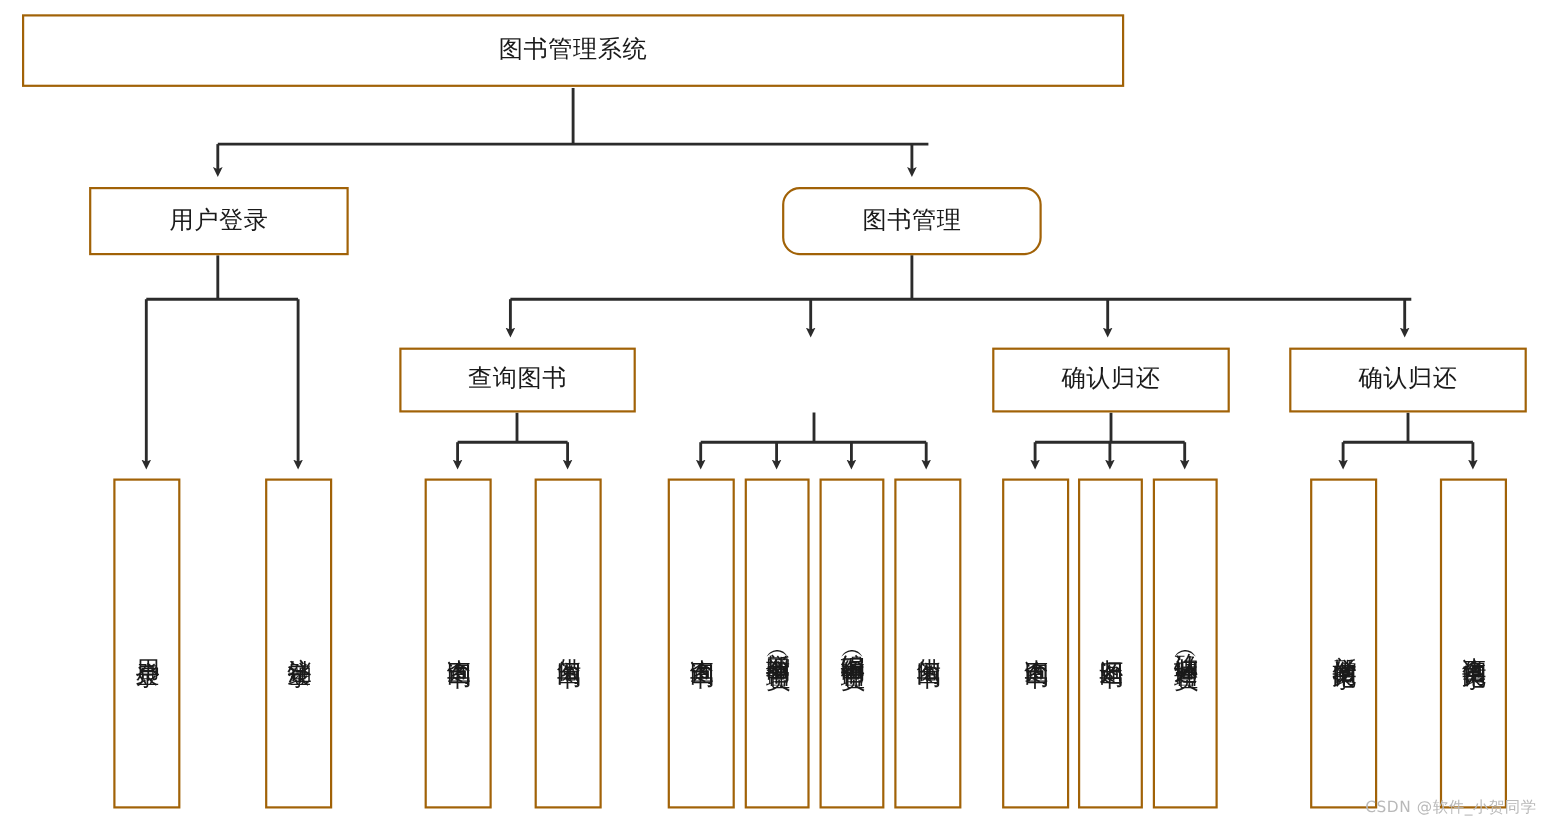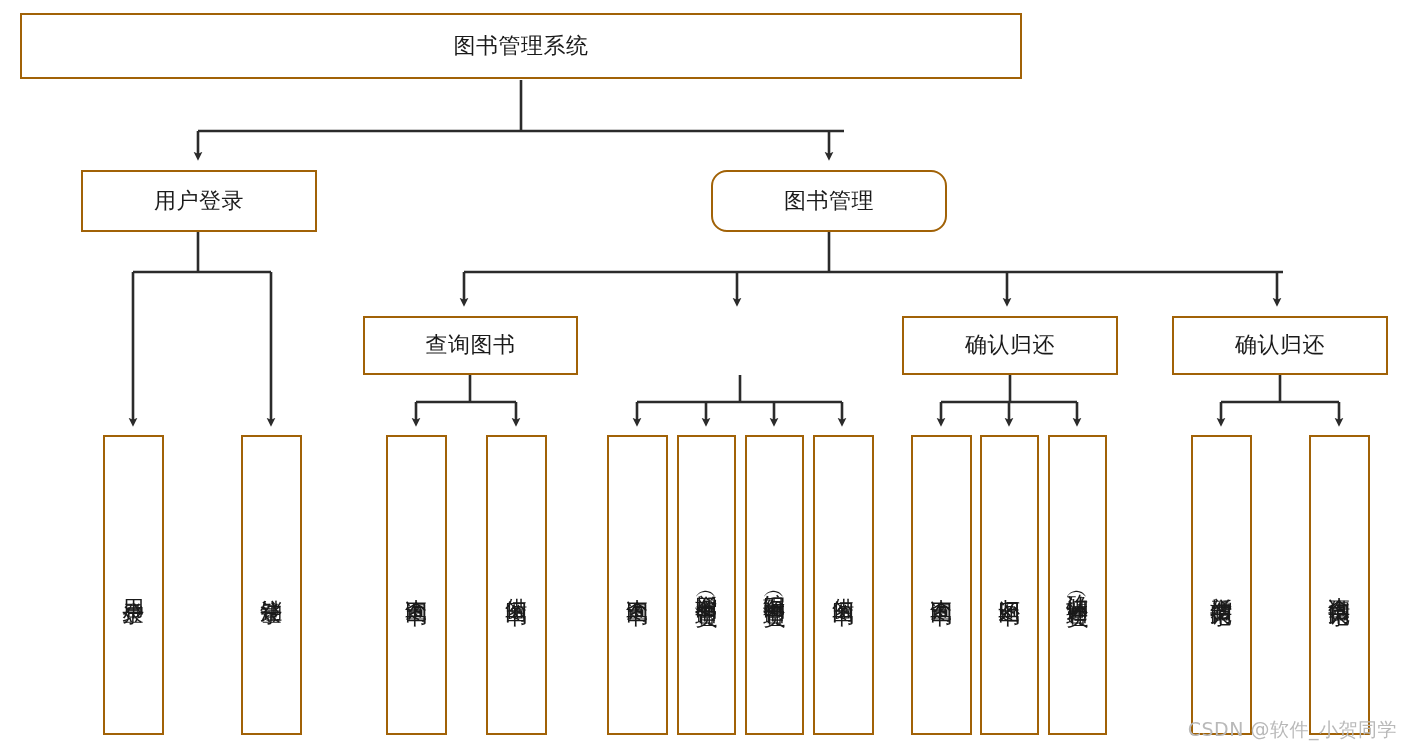--- a/index.html
+++ b/index.html
@@ -49,21 +49,21 @@
     writing-mode: vertical-rl;
     text-orientation: upright;
     line-height: 1.35;
     letter-spacing: 2px;
     white-space: nowrap;
   }
   .watermark {
     position: absolute;
     right: 8px;
     bottom: 4px;
-    font-size: 19px;
+    font-size: 14px;
     color: #b9b9b9;
     letter-spacing: 0.5px;
     white-space: nowrap;
     pointer-events: none;
   }
 </style>
 </head>
 <body>
 
 <div id="diagram-root">

